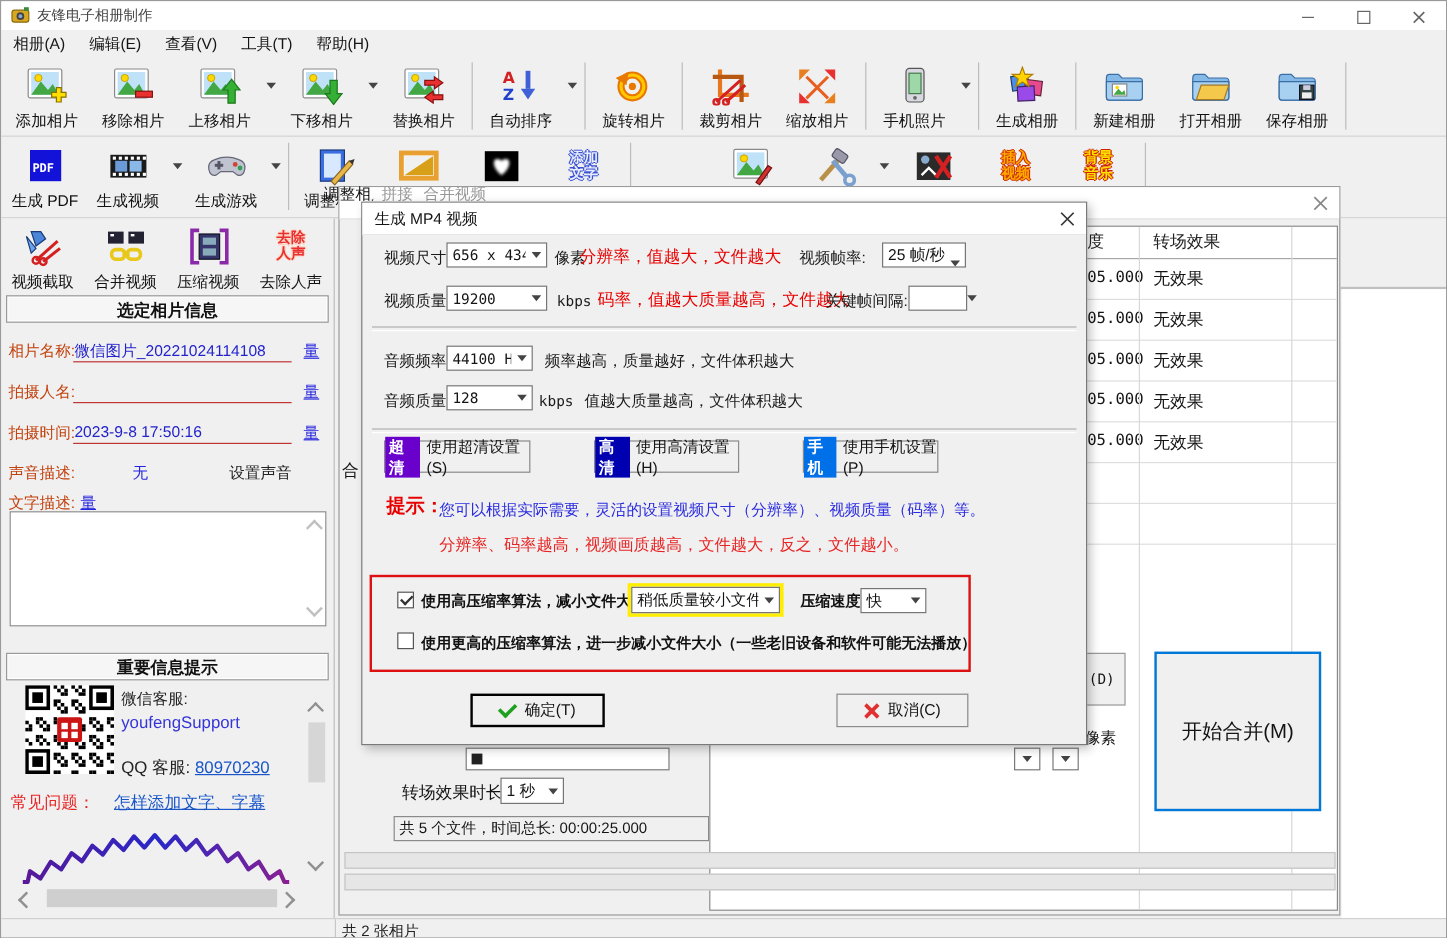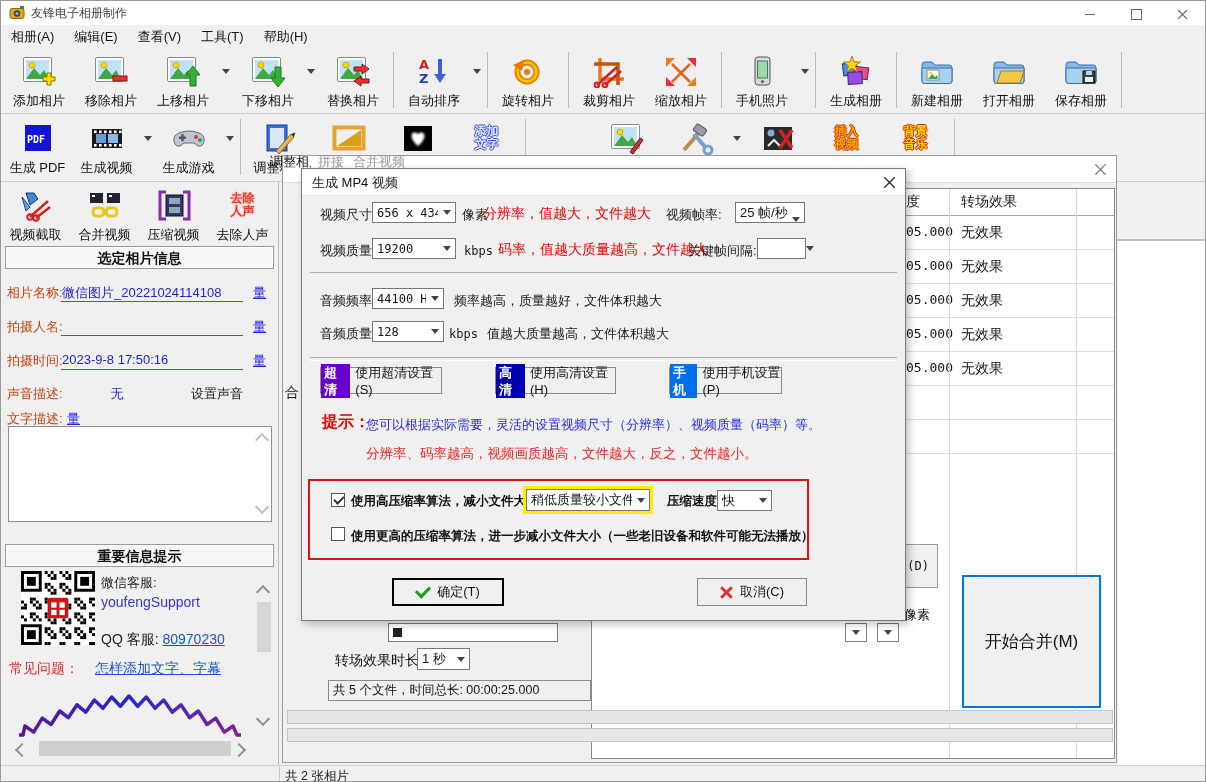--- a/index.html
+++ b/index.html
@@ -84,21 +84,21 @@
   .mt-dur{position:absolute;left:314px;top:8px;font-family:"DejaVu Sans Mono",monospace;font-size:13px;}
   .mt-eff{position:absolute;left:369px;top:8px;font-size:14px;}
   #bg-partial-combo{position:absolute;left:105px;top:467px;width:170px;height:19px;background:#fff;border:1px solid #7a7a7a;box-sizing:border-box;}
   #bg-partial-combo span{position:absolute;left:4px;top:4px;width:9px;height:9px;background:#222;}
   .stub-drop{position:absolute;top:467px;width:22px;height:19px;background:#fff;border:1px solid #7a7a7a;box-sizing:border-box;display:flex;align-items:center;justify-content:center;}
   #stub1{left:562px}#stub2{left:594px}
   #bg-pixel{position:absolute;left:621px;top:450px;font-size:13px;}
   #bg-dbtn{position:absolute;left:577px;top:388px;width:78px;height:44px;background:#f0f0f0;border:1px solid #9a9a9a;box-sizing:border-box;
            text-align:right;line-height:42px;padding-right:8px;font-family:"DejaVu Sans Mono",monospace;font-size:12px;cursor:pointer;}
   #bg-merge{position:absolute;left:679px;top:387px;width:139px;height:133px;background:#f0f0f0;border:2px solid #0078d7;box-sizing:border-box;
-            display:flex;align-items:center;justify-content:center;font-size:17px;cursor:pointer;margin-top:32px;}
+            display:flex;align-items:center;justify-content:center;font-size:17px;cursor:pointer;}
   #bg-trans-label{position:absolute;left:52px;top:496px;font-size:14px;}
   #bg-trans-combo{left:134px;top:492px;width:53px;height:22px;}
   #bg-summary{position:absolute;left:45px;top:524px;width:263px;height:21px;border:1px solid #8a8a8a;background:#f0f0f0;box-sizing:border-box;
               font-size:12.5px;line-height:19px;padding-left:4px;white-space:nowrap;}
   .bg-strip{position:absolute;left:4px;width:826px;height:14px;background:#e6e6e6;border:1px solid #c4c4c4;box-sizing:border-box;}
   #strip1{top:554px}#strip2{top:572px}
   
   #row2-overlay{position:absolute;left:269px;top:152px;height:17px;z-index:4;display:flex;white-space:nowrap;}
   #row2-overlay span{display:inline-block;overflow:hidden;font-size:13px;}
   #ov1{width:41px;color:#111;} #ov2{width:28px;margin-left:7px;color:#9a9a9a;} #ov3{width:55px;margin-left:7px;color:#9a9a9a;}

